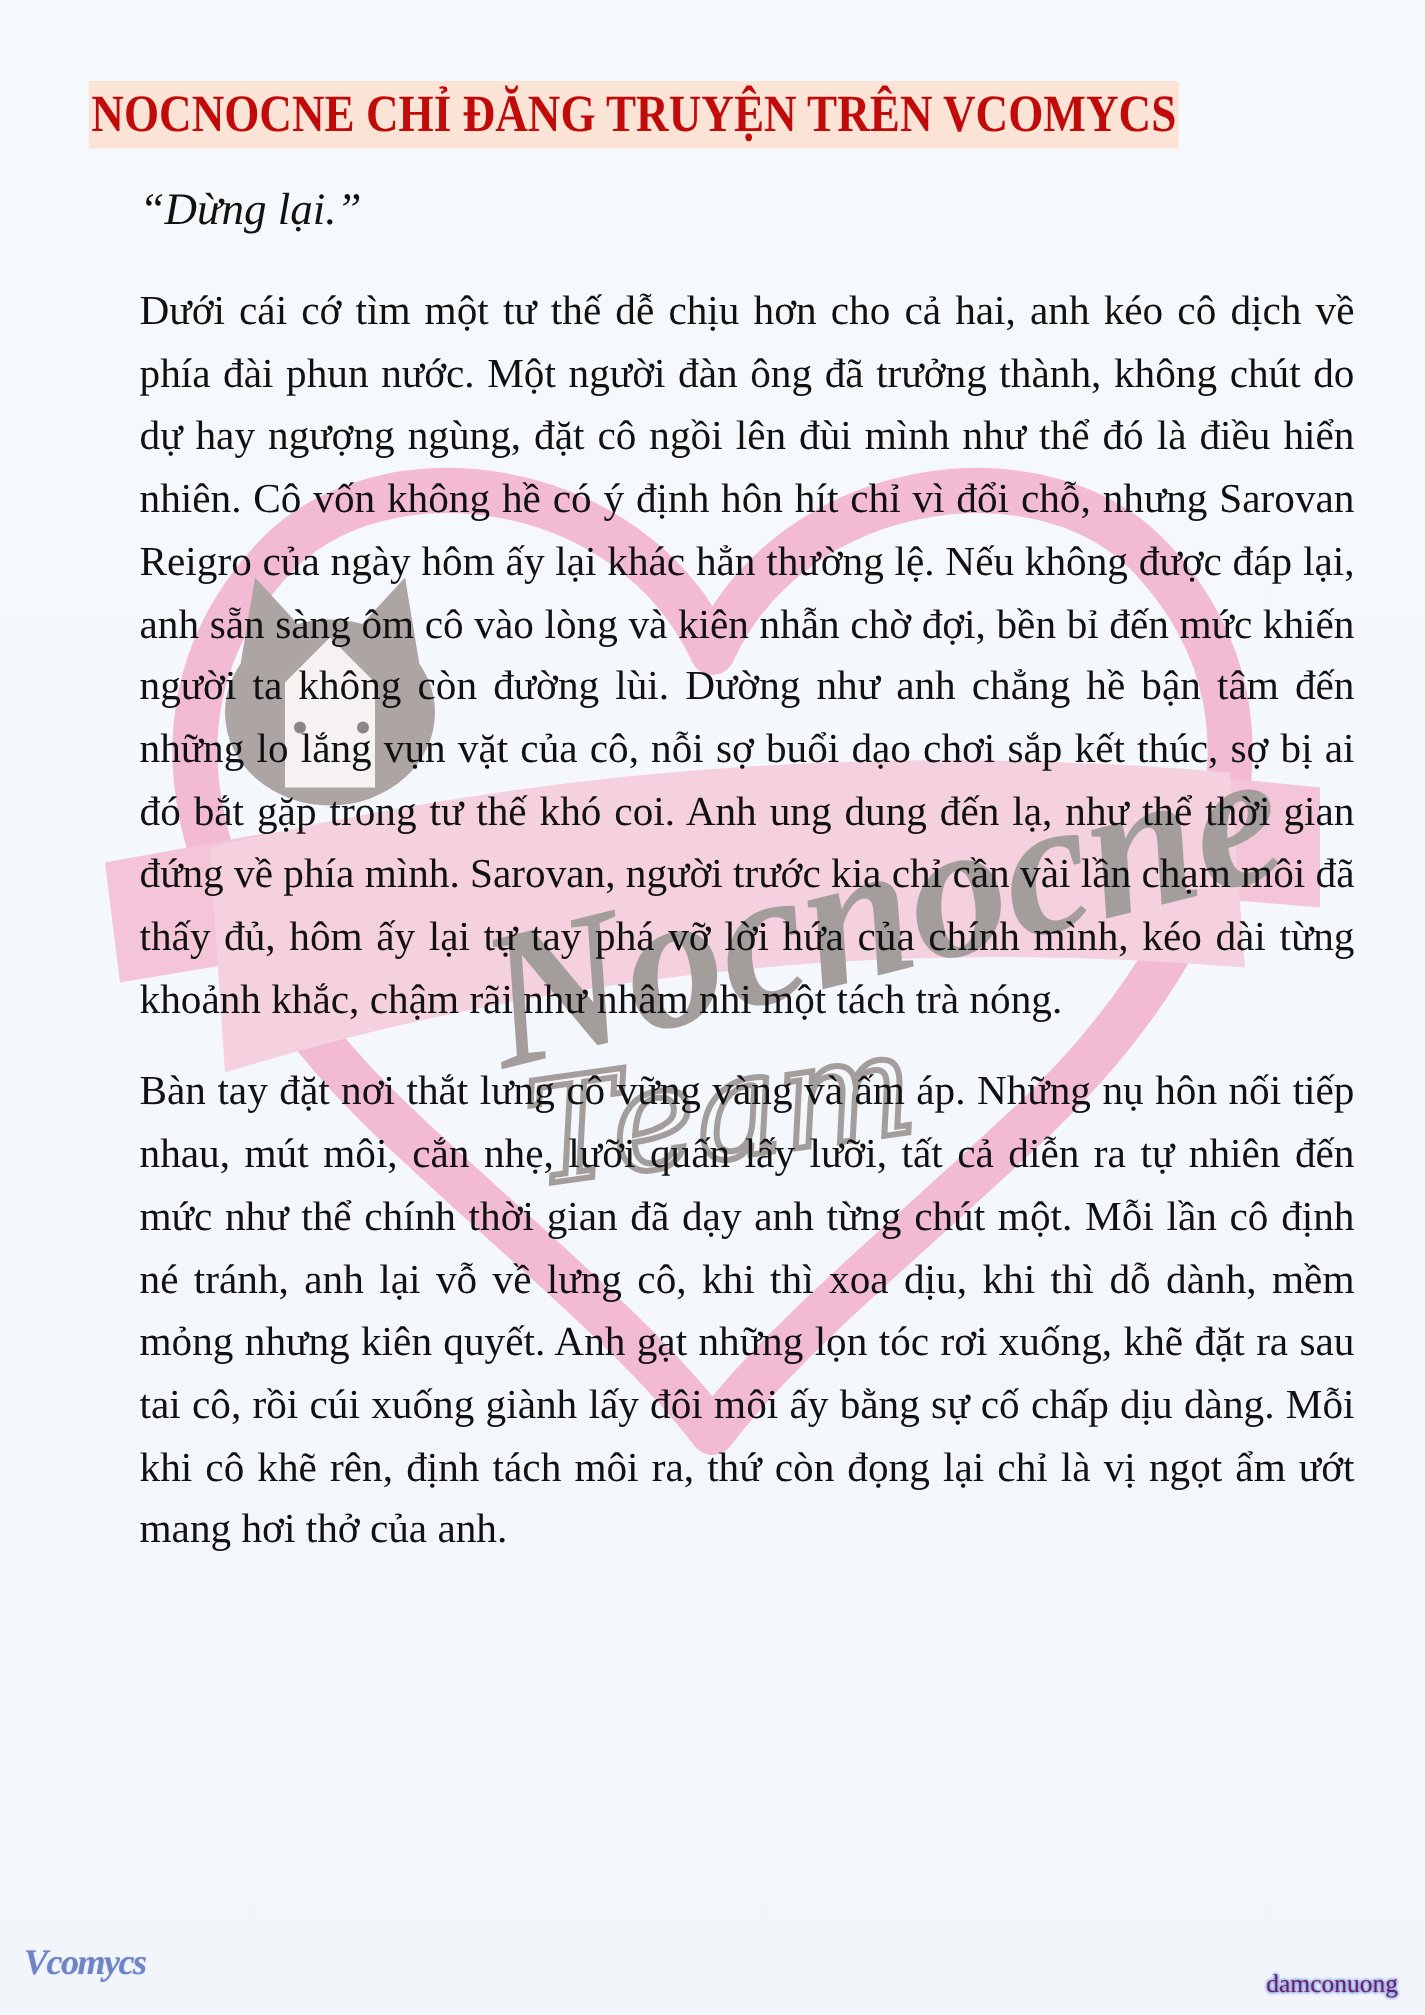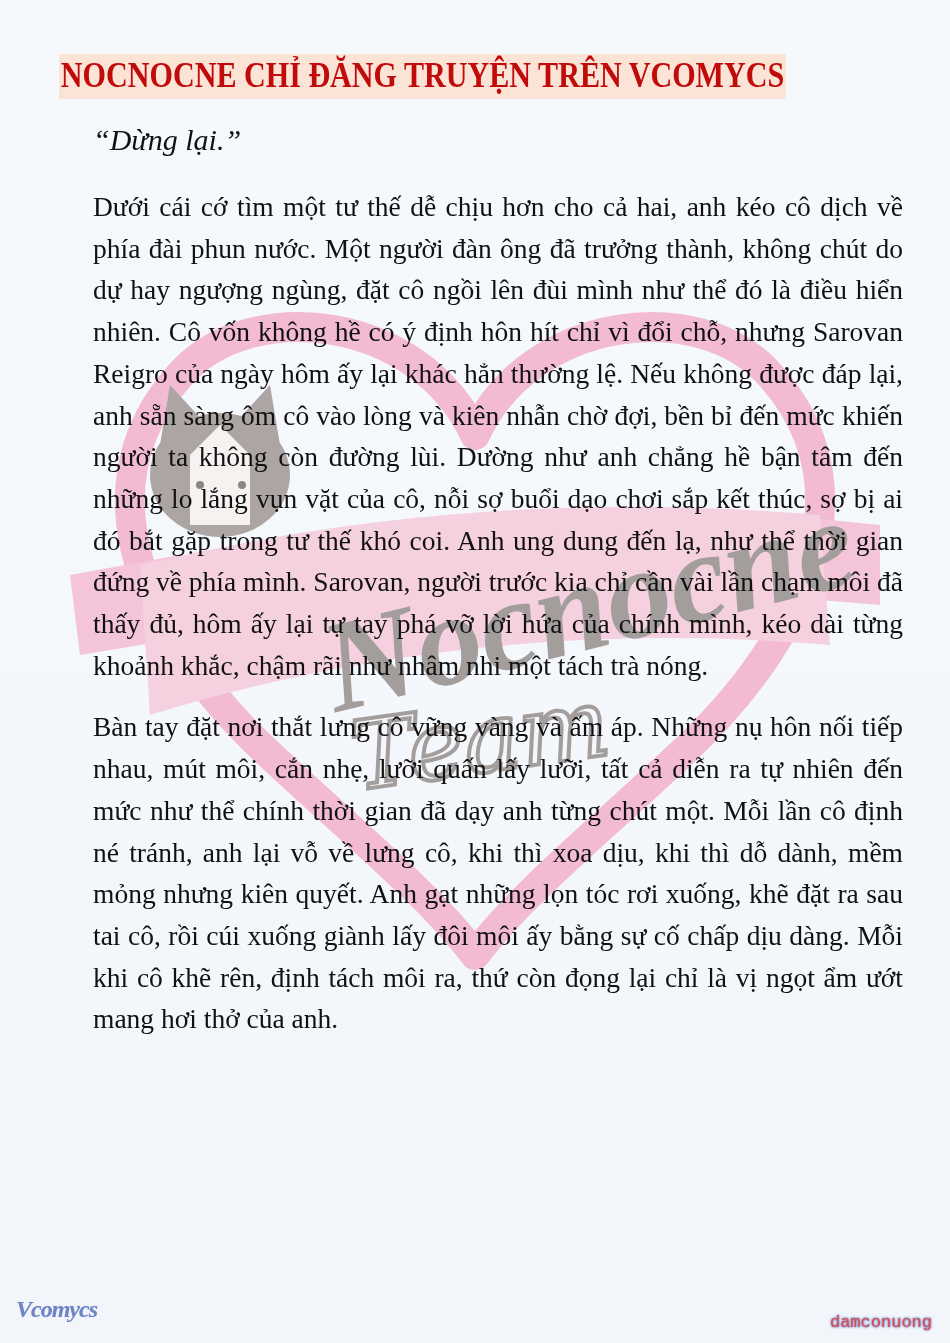--- a/index.html
+++ b/index.html
@@ -47,22 +47,22 @@
       margin: 0 0 20px 0; text-align: justify;
     }
     .footer-logo {
       position: absolute; left: 16px; top: 1296px; z-index: 2;
       font-family: Liberation Serif, serif; font-style: italic; font-weight: bold;
       font-size: 24px; color: #6f84c4; letter-spacing: -1px;
       text-shadow: 0 0 1px #b9c5ea;
     }
     .footer-user {
       position: absolute; right: 18px; top: 1313px; z-index: 2;
-      font-family: Liberation Mono, monospace; font-size: 17px;
-      color: #ef4444; background: none;
+      font-family: Liberation Serif, serif; font-size: 17px;
+      color: #701a75; background: none;
       text-shadow: 0 0 2px #6f8fcc, 0 0 2px #6f8fcc, 0 0 3px #8aa5d8;
     }
   </style>
 </head>
 <body>
 
 <div class="page"></div>
 
 <svg class="watermark" viewBox="0 0 910 760" xmlns="http://www.w3.org/2000/svg">
   <g opacity="0.78">

